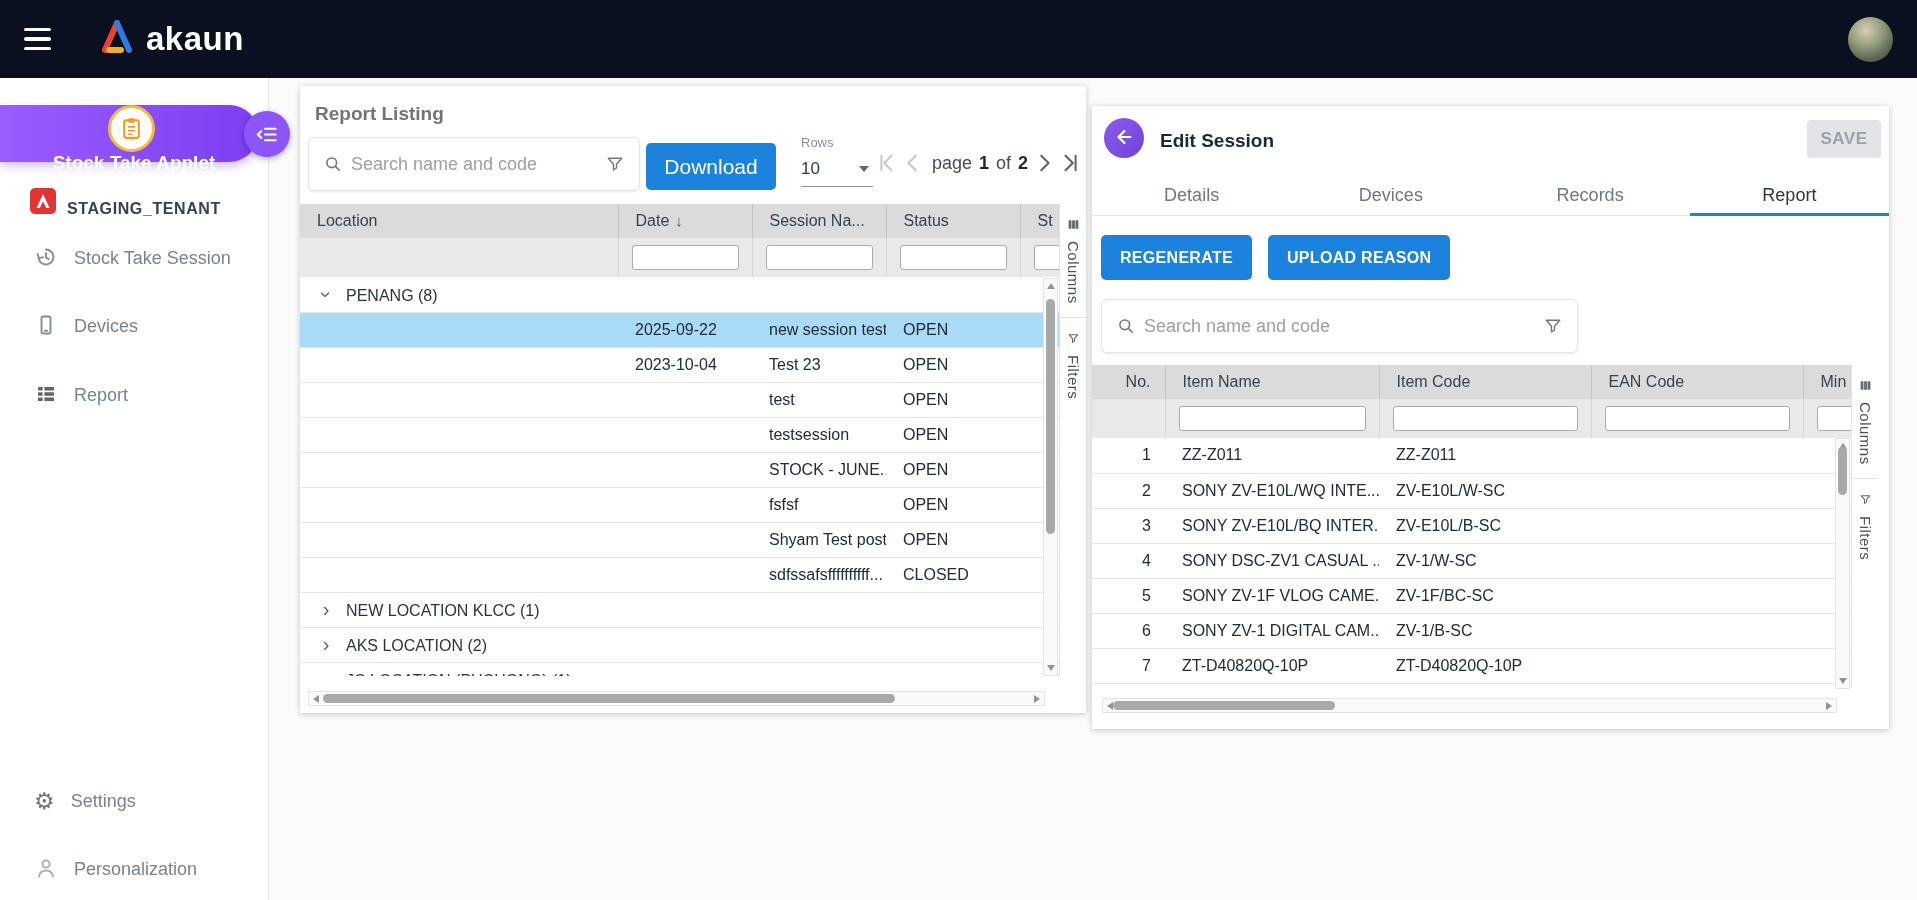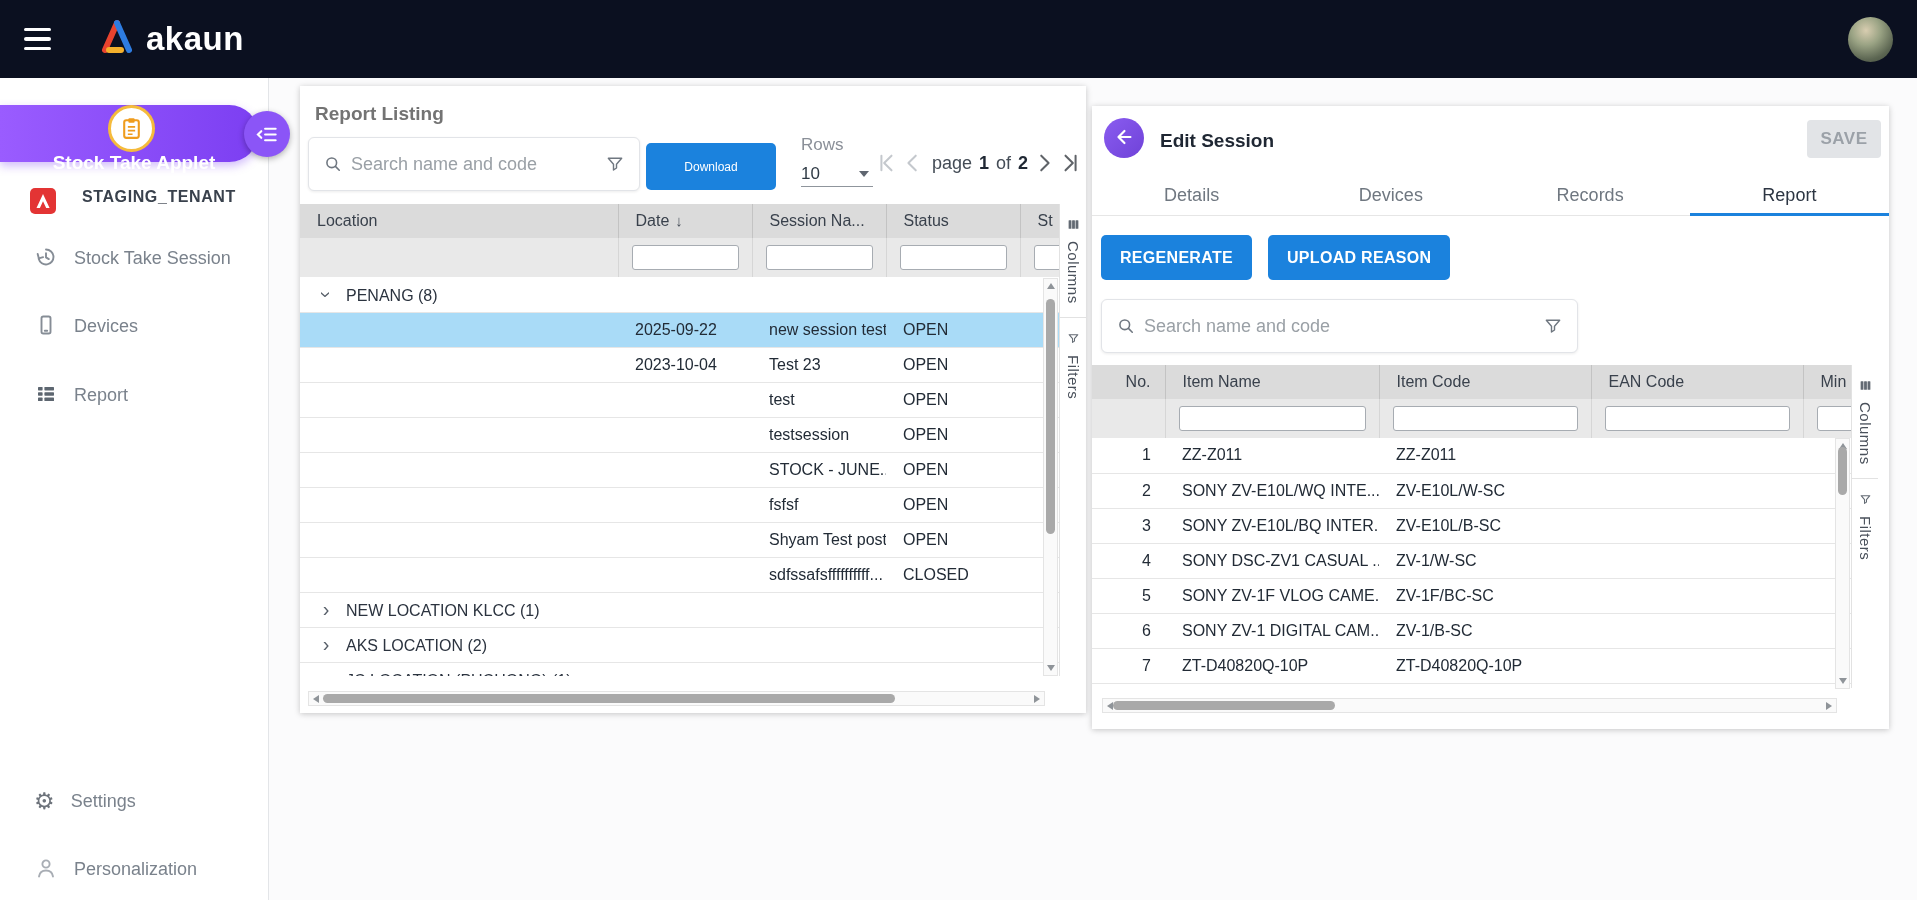--- a/index.html
+++ b/index.html
@@ -24,21 +24,21 @@
     border-right:1px solid #e3e5e8; z-index:10; }
   .applet-pill { position:absolute; left:0; top:27px; width:258px; height:57px;
     background:linear-gradient(90deg,#9a5cff,#7c3ff2); border-radius:0 29px 29px 0;
     display:flex; align-items:center; box-shadow:0 4px 10px rgba(124,63,242,.35);flex-direction:column; }
   .applet-icon-circle { width:47px; height:47px; border-radius:50%; background:#fff;
     border:3px solid #f5bb3c; margin-left:5px; display:flex; align-items:center; justify-content:center; flex:0 0 auto; }
   .applet-label { color:#fff; font-size:19px; font-weight:600; margin-left:10px; white-space:nowrap; }
   .pill-toggle { position:absolute; left:244px; top:33px; width:46px; height:46px; border-radius:50%;
     background:#8b55f7; border:none; display:flex; align-items:center; justify-content:center;
     box-shadow:0 2px 6px rgba(0,0,0,.3); z-index:12; }
-  .tenant-row { position:absolute; left:30px; top:110px; display:flex; align-items:flex-start; gap:26px; }
+  .tenant-row { position:absolute; left:30px; top:110px; display:flex; align-items:flex-end; gap:11px; }
   .tenant-label { font-size:16px; font-weight:700; color:#39414c; letter-spacing:.6px; }
   .nav-item { position:absolute; left:34px; display:flex; align-items:center; gap:16px; height:40px;
     background:none; border:none; }
   .nav-label { font-size:18px; color:#7a828c; white-space:nowrap; }
   .nav-session { top:160px; } .nav-devices { top:228px; } .nav-report { top:297px; }
   .nav-settings { top:703px; } .nav-personalization { top:771px; }
   .gear-glyph { font-size:23px; color:#6e747c; line-height:1; }
 
   
   .card { position:absolute; background:#fff; box-shadow:0 1px 6px rgba(0,0,0,.22); }
@@ -51,25 +51,25 @@
     border:1px solid #e2e4e8; border-radius:6px; box-shadow:0 1px 3px rgba(0,0,0,.08); }
   .left-card .search-box  { left:8px; top:51px; width:332px; height:54px; }
   .right-card .search-box { left:9px; top:193px; width:477px; height:54px; }
   .search-box .mag { margin-left:14px; flex:0 0 auto; display:flex; }
   .search-input { flex:1; border:none; outline:none; background:transparent; font-size:18px;
     color:#3a424c; margin-left:8px; min-width:0; }
   .search-input::placeholder { color:#9aa0a6; }
   .funnel-btn { background:none; border:none; margin-right:10px; display:flex; padding:4px; }
 
   .download-btn { position:absolute; left:346px; top:57px; width:130px; height:47px;
-    background:#1b82dd; color:#fff; border:none; border-radius:5px; font-size:12px; }
+    background:#1b82dd; color:#fff; border:none; border-radius:5px; font-size:21px; }
 
   .rows-select { position:absolute; left:501px; top:49px; width:72px; height:52px;
     border-bottom:1px solid #8f959c; cursor:pointer; }
-  .rows-label { font-size:17px; color:#8a8f98; }
+  .rows-label { font-size:13px; color:#8a8f98; }
   .rows-value-line { display:flex; align-items:center; justify-content:space-between; margin-top:9px; }
   .rows-value { font-size:17px; color:#2f3a45; }
   .caret-down { width:0; height:0; border-left:5px solid transparent; border-right:5px solid transparent;
     border-top:6px solid #5f6670; margin-right:4px; }
 
   .pagination { position:absolute; right:2px; top:57px; height:40px; display:flex; align-items:center; }
   .pg-btn { background:none; border:none; width:27px; height:27px; display:flex; align-items:center;
     justify-content:center; color:#5f6368; padding:0; }
   .pg-btn.disabled { color:#c4c8cd; }
   .pg-text { font-size:18px; color:#444c56; margin:0 5px; }

